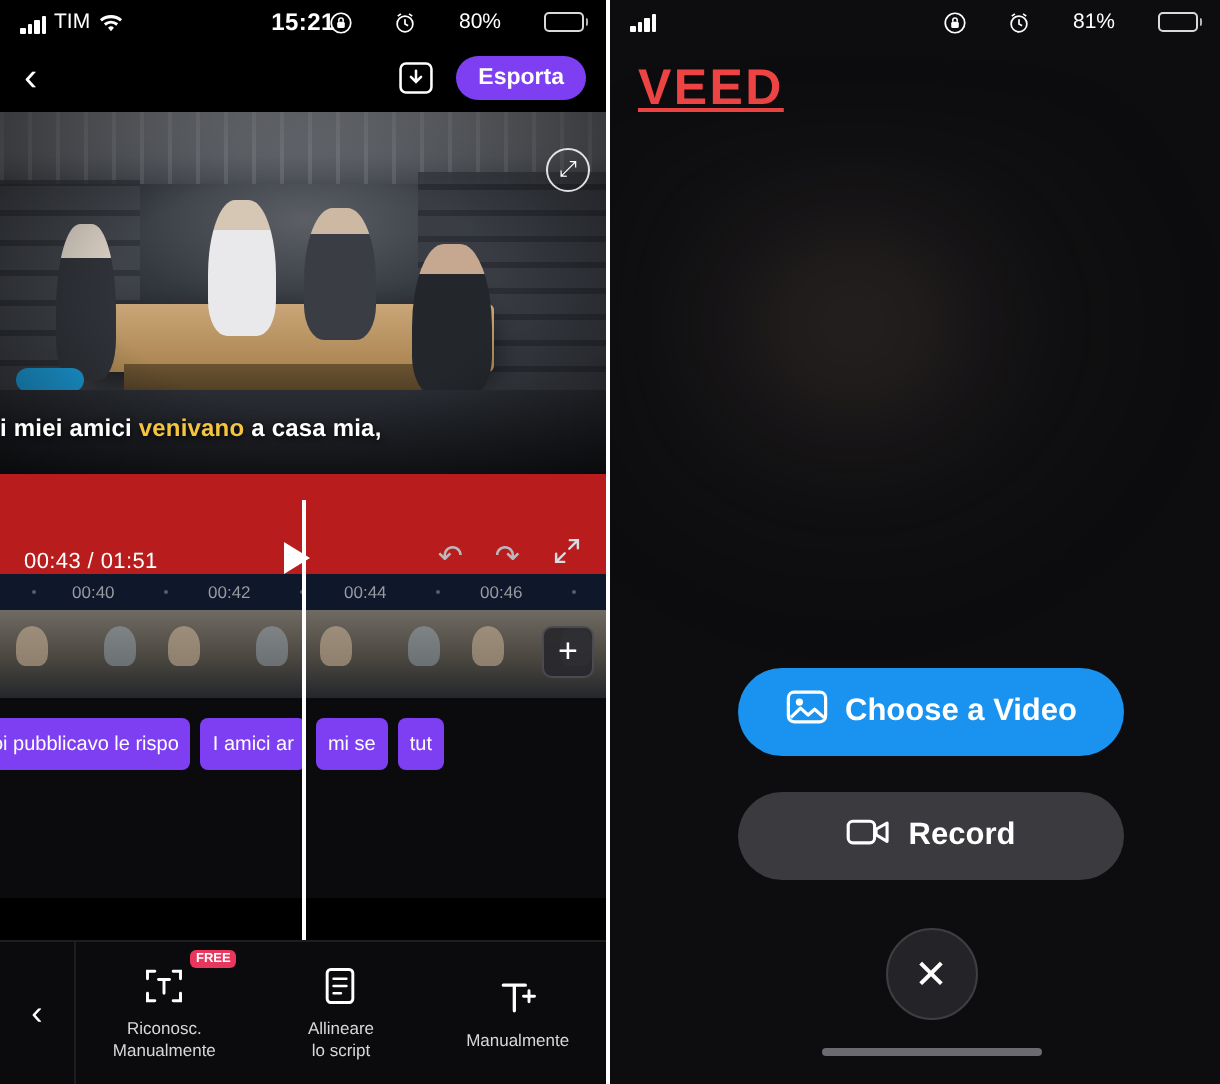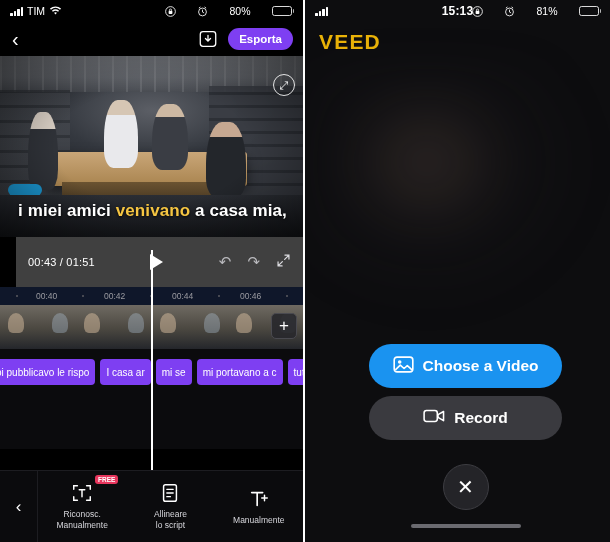--- a/index.html
+++ b/index.html
@@ -13,21 +13,21 @@
   .screen { position: relative; height: 542px; overflow: hidden; background: #000; }
   .screen-left { width: 305px; border-right: 2px solid #ffffff; }
   .screen-right { width: 305px; background: #0d0d0f; }
 
   
   .statusbar {
     height: 22px; display: flex; align-items: center;
     color: #ffffff; font-size: 11px; font-weight: 600;
     padding: 0 9px 0 10px; position: relative;
   }
-  .sb-left { display: flex; align-items: center; gap: 4px; flex: 1; }
+  .sb-left { display: flex; align-items: flex-end; gap: 4px; flex: 1; }
   .sb-center { position: absolute; left: 0; right: 0; text-align: center;
                font-size: 12px; font-weight: 600; letter-spacing: .2px; }
   .sb-right { display: flex; align-items: center; gap: 21px; flex: 1;
               justify-content: flex-end; position: relative; z-index: 2; }
   .carrier { font-size: 10.5px; font-weight: 500; }
   .signal { display: inline-flex; align-items: flex-end; gap: 1px; height: 9px; }
   .signal i { width: 2.5px; background: #fff; border-radius: .5px; display: block; }
   .signal i:nth-child(1){height:3px}.signal i:nth-child(2){height:5px}
   .signal i:nth-child(3){height:7px}.signal i:nth-child(4){height:9px}
   .batt { display: inline-flex; align-items: center; }
@@ -88,28 +88,28 @@
     background: #1b9ad6; border-radius: 6px; }
   .pv-floor { position: absolute; left: 0; right: 0; bottom: 0; height: 42px;
     background: linear-gradient(180deg,#2a2d33,#15171b); }
   .pv-vignette { position: absolute; inset: 0;
     background: radial-gradient(ellipse at center, rgba(0,0,0,0) 45%, rgba(0,0,0,.55) 100%); }
 
   .pv-roundbtn { position: absolute; right: 10px; top: 18px; width: 22px; height: 22px;
     border: 1px solid rgba(255,255,255,.85); border-radius: 50%; color: #fff;
     display: flex; align-items: center; justify-content: center; font-size: 11px; }
 
-  .caption { position: absolute; left: 0; right: 0; bottom: 16px; text-align: center;
-    font-size: 17px; font-weight: 700; color: #ffffff;
+  .caption { position: absolute; left: 0; right: 0; bottom: 16px; 
+    font-size: 12px; font-weight: 700; color: #ffffff;
     text-shadow: 0 1px 3px rgba(0,0,0,.9); letter-spacing: .1px; }
   .caption .hl { color: #f5c542; }
 
   
-  .transport { height: 50px; background: #404040; display: flex; align-items: center;
-    justify-content: space-between; padding: 0 12px; margin-left: 16px; }
+  .transport { height: 50px; background: #b91c1c; display: flex; align-items: flex-end;
+    justify-content: space-between; padding: 0 12px; }
   .time-txt { color: #fff; font-size: 11px; font-weight: 500; letter-spacing: .2px; }
   .play-tri { width: 0; height: 0; border-left: 13px solid #fff;
     border-top: 8px solid transparent; border-bottom: 8px solid transparent; }
   .t-right { display: flex; align-items: center; gap: 16px; color: #b9b9bd; font-size: 15px; }
 
   
   .ruler { height: 18px; background: #0f172a; position: relative;
     color: #9a9aa0; font-size: 8.5px; }
   .ruler span { position: absolute; top: 4px; }
   .ruler .dot { position: absolute; top: 8px; width: 2px; height: 2px;
@@ -144,30 +144,30 @@
     border-right: 1px solid #1d1d21; }
   .tb-items { flex: 1; display: flex; align-items: center; }
   .tb-item { flex: 1; display: flex; flex-direction: column; align-items: center;
     gap: 5px; position: relative; color: #e6e6ea; }
   .tb-icon { width: 22px; height: 22px; position: relative; }
   .tb-label { font-size: 8.5px; line-height: 1.25; text-align: center; color: #d7d7dc; }
   .free-badge { position: absolute; top: -7px; right: 8px; background: #e8365d;
     color: #fff; font-size: 6.5px; font-weight: 700; border-radius: 3px; padding: 1px 3px; }
 
   
-  .veed-logo { color: #eab308; font-size: 21px; font-weight: 700; letter-spacing: 1.2px;
-    padding: 8px 0 0 14px; }
+  .veed-logo { color: #ef4444; font-size: 25px; font-weight: 700; letter-spacing: 1.2px;
+    padding: 8px 0 0 14px; text-decoration: underline; }
   .veed-blur { position: absolute; left: 0; right: 0; top: 62px; height: 250px;
     background: radial-gradient(ellipse 55% 60% at 40% 40%, rgba(110,90,80,.30) 0%, rgba(40,35,40,.12) 55%, rgba(13,13,15,0) 100%);
     filter: blur(18px); }
   .veed-actions { position: absolute; left: 16px; right: 0; bottom: 0; padding: 0 48px 14px; }
   .veed-btn { height: 44px; border-radius: 22px; display: flex; align-items: center;
     justify-content: center; gap: 9px; color: #fff; font-size: 15.5px; font-weight: 600; }
   .veed-btn.primary { background: #1a93f0; }
-  .veed-btn.secondary { background: #3a3a3f; margin-top: 8px; }
+  .veed-btn.secondary { background: #3a3a3f; margin-top: 18px; }
   .close-circle { width: 46px; height: 46px; border-radius: 50%; background: #242428;
     border: 1px solid #3d3d42; margin: 24px auto 0; display: flex;
     align-items: center; justify-content: center; color: #fff; font-size: 20px;
     font-weight: 300; }
   .home-indic { width: 110px; height: 4px; border-radius: 2px; background: #6a6a70;
     margin: 14px auto 0; }
 </style>
 </head>
 <body>
 
@@ -183,20 +183,21 @@
             <i></i>
             <i></i>
           </span>
         <span class="carrier">TIM</span>
         <svg width="13" height="10" viewBox="0 0 16 12">
           <path d="M8 10.4l1.8-2.1a2.6 2.6 0 0 0-3.6 0L8 10.4z" fill="#fff"></path>
           <path d="M3.6 5.6A7 7 0 0 1 12.4 5.6l-1.2 1.4a5.2 5.2 0 0 0-6.4 0L3.6 5.6z" fill="#fff"></path>
           <path d="M1.2 3A10.6 10.6 0 0 1 14.8 3l-1.2 1.4a8.8 8.8 0 0 0-11.2 0L1.2 3z" fill="#fff"></path>
         </svg>
       </div>
+      <div class="sb-center">15:21</div>
       <div class="sb-right">
         <svg width="11" height="11" viewBox="0 0 14 14">
           <circle cx="7" cy="7" r="6.2" fill="none" stroke="#fff" stroke-width="1.1"></circle>
           <rect x="4.6" y="6.2" width="4.8" height="4" rx="1" fill="#fff"></rect>
           <path d="M5.6 6.2v-1a1.4 1.4 0 0 1 2.8 0v1" fill="none" stroke="#fff" stroke-width="1"></path>
         </svg>
         <svg width="11" height="11" viewBox="0 0 14 14">
           <circle cx="7" cy="7.6" r="5" fill="none" stroke="#fff" stroke-width="1.1"></circle>
           <path d="M7 4.6v3.1l2 1.1" fill="none" stroke="#fff" stroke-width="1.1"></path>
           <path d="M2.4 2.6l2-1.4M11.6 2.6l-2-1.4" stroke="#fff" stroke-width="1.1"></path>
@@ -276,23 +277,22 @@
       <div class="frame"></div>
       <div class="frame"></div>
       <div class="frame"></div>
       <div class="frame"></div>
       <div class="frame"></div>
       <div class="plus-btn">+</div>
     </div>
 
     <div class="subtitle-track">
       <div class="sub-chip" style="margin-left:-14px">oi pubblicavo le rispo</div>
-      <div class="sub-chip">I casa ar</div>
+      <div class="sub-chip">I amici ar</div>
       <div class="sub-chip">mi se</div>
-      <div class="sub-chip">mi portavano a c</div>
       <div class="sub-chip">tut</div>
     </div>
 
     <div class="empty-track"></div>
 
     <div class="playhead" style="top:250px;bottom:72px"></div>
 
     <div class="toolbar">
       <div class="tb-back">‹</div>
       <div class="tb-items">
@@ -338,21 +338,20 @@
 
     <div class="statusbar">
       <div class="sb-left">
         <span class="signal">
             <i></i>
             <i></i>
             <i></i>
             <i></i>
           </span>
       </div>
-      <div class="sb-center">15:13</div>
       <div class="sb-right">
         <svg width="11" height="11" viewBox="0 0 14 14">
           <circle cx="7" cy="7" r="6.2" fill="none" stroke="#fff" stroke-width="1.1"></circle>
           <rect x="4.6" y="6.2" width="4.8" height="4" rx="1" fill="#fff"></rect>
           <path d="M5.6 6.2v-1a1.4 1.4 0 0 1 2.8 0v1" fill="none" stroke="#fff" stroke-width="1"></path>
         </svg>
         <svg width="11" height="11" viewBox="0 0 14 14">
           <circle cx="7" cy="7.6" r="5" fill="none" stroke="#fff" stroke-width="1.1"></circle>
           <path d="M7 4.6v3.1l2 1.1" fill="none" stroke="#fff" stroke-width="1.1"></path>
           <path d="M2.4 2.6l2-1.4M11.6 2.6l-2-1.4" stroke="#fff" stroke-width="1.1"></path>

